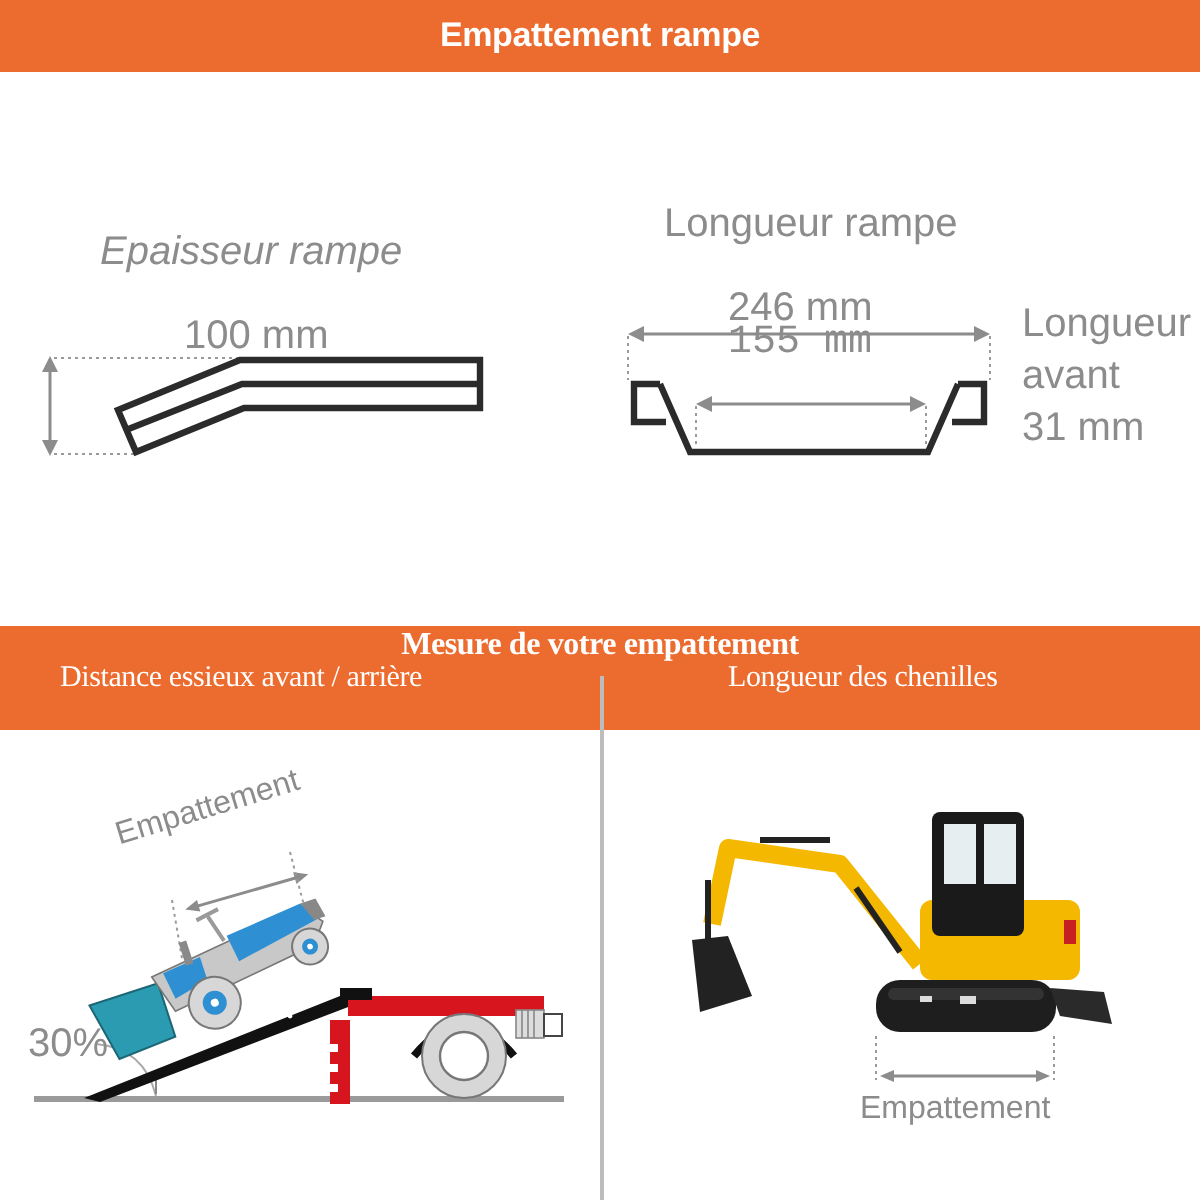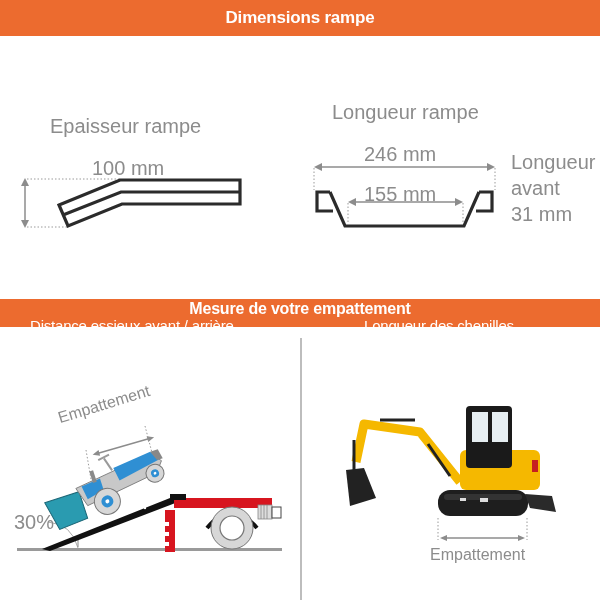--- a/index.html
+++ b/index.html
@@ -10,21 +10,21 @@
   }
   .bar {
     position: absolute; left: 0; width: 600px;
     background: #ec6b2f; color: #fff;
   }
   .bar-top { top: 0; height: 36px; }
   .bar-top .title {
     position: absolute; left: 0; right: 0; top: 8px; text-align: center;
     font-weight: bold; font-size: 17px; letter-spacing: -0.2px;
   }
-  .bar-mid { top: 299px; height: 28px; }
+  .bar-mid { top: 313px; height: 52px; font-family: Liberation Serif, serif; }
   .bar-mid .title {
     position: absolute; left: 0; right: 0; top: 1px; text-align: center;
     font-weight: bold; font-size: 16px; letter-spacing: -0.2px;
   }
   .bar-mid .sub {
     position: absolute; top: 18px; font-size: 15px; white-space: nowrap;
     letter-spacing: -0.2px;
   }
   .sub-left { left: 30px; }
   .sub-right { left: 364px; }
@@ -36,44 +36,44 @@
   .divider {
     position: absolute; left: 300px; top: 338px; width: 2px; height: 262px;
     background: #bdbdbd;
   }
   svg.abs { position: absolute; overflow: visible; }
 </style>
 </head>
 <body>
 
 <div class="bar bar-top">
-  <div class="title">Dimensions rampe</div>
+  <div class="title">Empattement rampe</div>
 </div>
 
-<div class="lbl" style="left:50px; top:114px;">Epaisseur rampe</div>
+<div class="lbl" style="left:50px; top:114px;font-style:italic;">Epaisseur rampe</div>
 <div class="lbl" style="left:92px; top:156px;">100 mm</div>
 
 <svg class="abs" style="left:0;top:0;" width="600" height="300">
 
   <line x1="27" y1="179" x2="120" y2="179" stroke="#9a9a9a" stroke-width="1" stroke-dasharray="1.5,2"></line>
   <line x1="27" y1="227" x2="68" y2="227" stroke="#9a9a9a" stroke-width="1" stroke-dasharray="1.5,2"></line>
 
   <line x1="25" y1="182" x2="25" y2="224" stroke="#8c8c8c" stroke-width="1.5"></line>
   <polygon points="25,178 21,186 29,186" fill="#8c8c8c"></polygon>
   <polygon points="25,228 21,220 29,220" fill="#8c8c8c"></polygon>
 
   <g fill="none" stroke="#2b2b2b" stroke-width="3.2" stroke-linejoin="miter">
     <polygon points="59,205 120,180 240,180 240,204 122,204 68,226"></polygon>
     <polyline points="63,215 121,192 240,192"></polyline>
   </g>
 </svg>
 
 <div class="lbl" style="left:332px; top:100px;">Longueur rampe</div>
 <div class="lbl" style="left:364px; top:142px;">246 mm</div>
-<div class="lbl" style="left:364px; top:182px;">155 mm</div>
+<div class="lbl" style="left:364px; top:160px;font-family:Liberation Mono, monospace;">155 mm</div>
 
 <div class="lbl" style="left:511px; top:150px;">Longueur</div>
 <div class="lbl" style="left:511px; top:176px;">avant</div>
 <div class="lbl" style="left:511px; top:202px;">31 mm</div>
 
 <svg class="abs" style="left:0;top:0;" width="600" height="300">
 
   <line x1="318" y1="167" x2="491" y2="167" stroke="#8c8c8c" stroke-width="1.5"></line>
   <polygon points="314,167 322,163 322,171" fill="#8c8c8c"></polygon>
   <polygon points="495,167 487,163 487,171" fill="#8c8c8c"></polygon>

